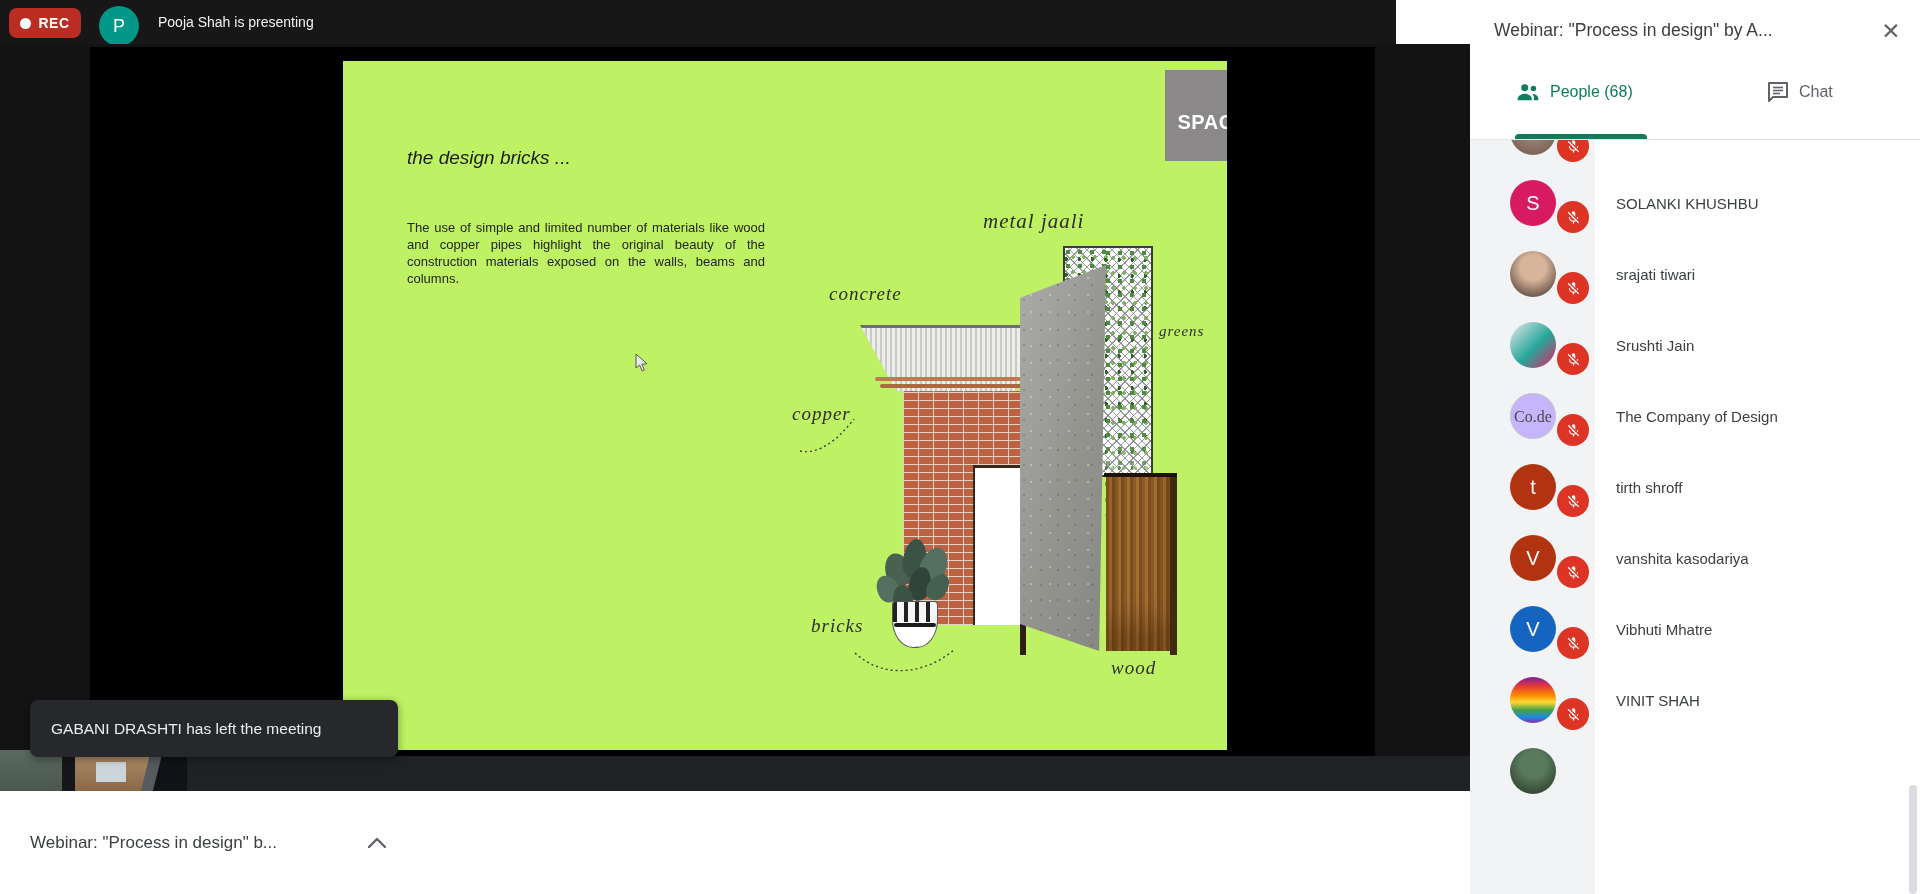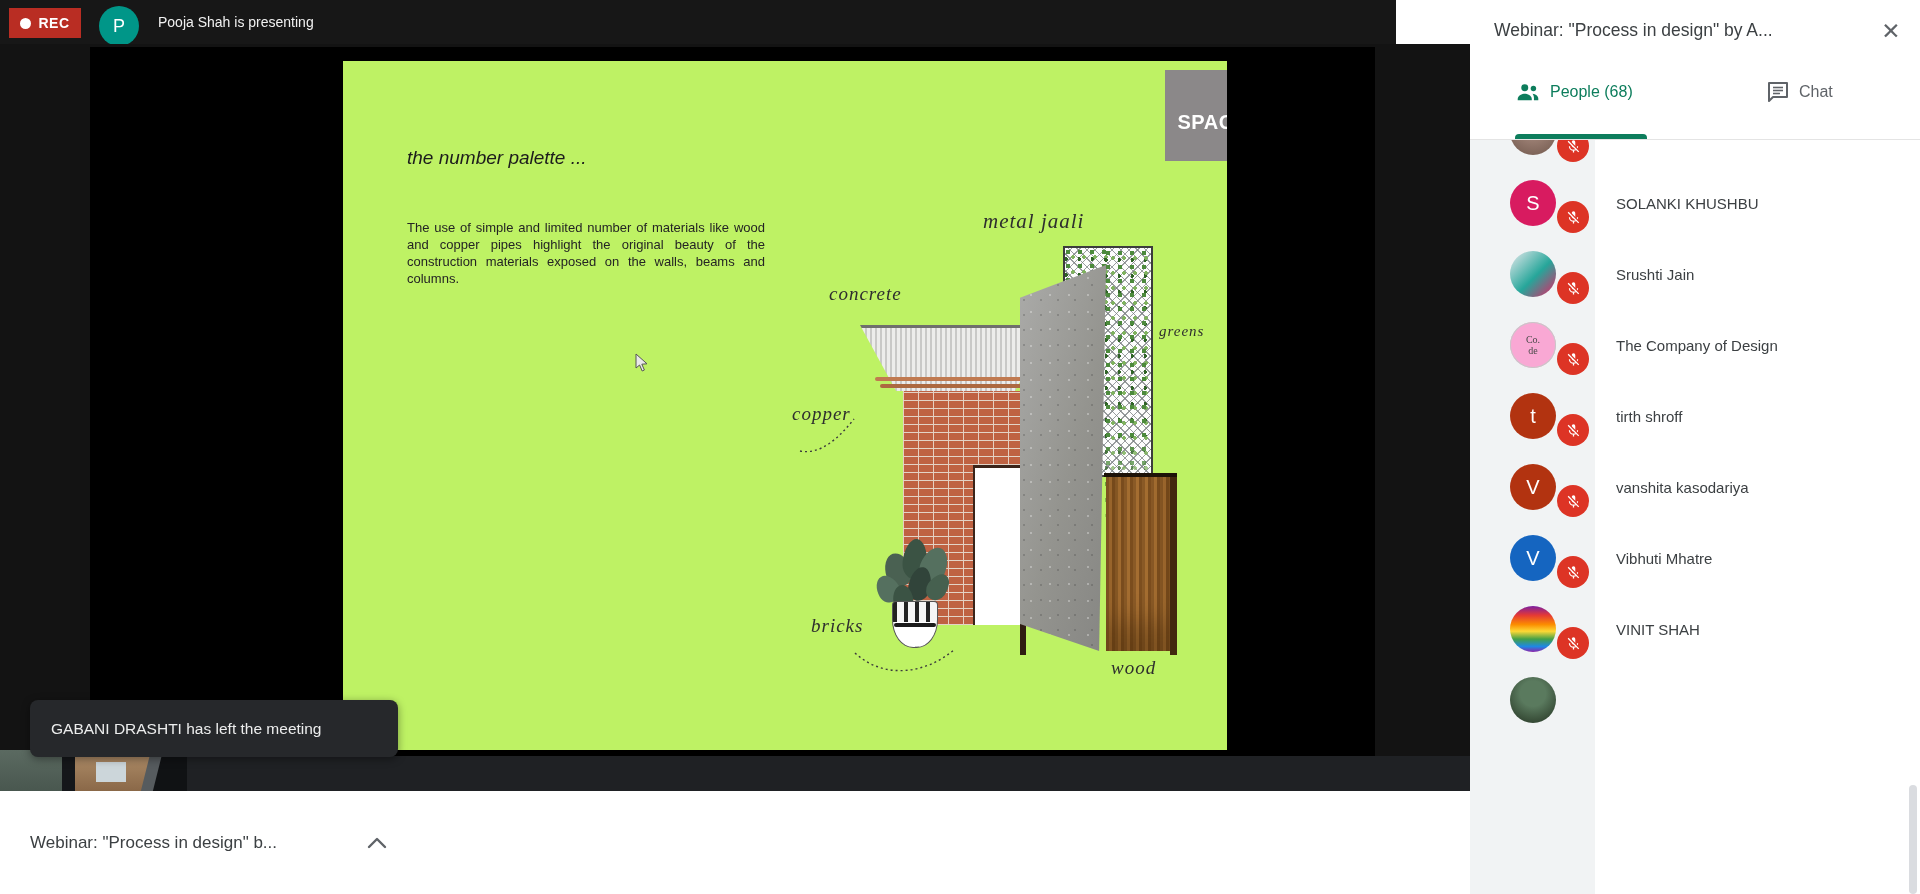--- a/index.html
+++ b/index.html
@@ -2,21 +2,21 @@
 <html><head>
 <meta charset="utf-8">
 <style>
   html,body{margin:0;padding:0;background:#fff;width:1920px;height:894px;overflow:hidden;
     font-family:"Liberation Sans", sans-serif;-webkit-font-smoothing:antialiased;}
   .abs{position:absolute;}
   #stagewrap{position:absolute;left:0;top:0;width:1920px;height:894px;}
 
   
   #topbar{left:0;top:0;width:1396px;height:44px;background:#171717;}
-  #rec{left:9px;top:8px;width:72px;height:30px;background:#b92d23;border-radius:0;
+  #rec{left:9px;top:8px;width:72px;height:30px;background:#b92d23;border-radius:8px;
        display:flex;align-items:center;justify-content:center;gap:7px;}
   #rec .dot{width:11px;height:11px;border-radius:50%;background:#fff;}
   #rec .lbl{color:#fff;font-weight:bold;font-size:14px;letter-spacing:.5px;}
   #p-avatar{left:99px;top:6px;width:40px;height:40px;border-radius:50%;background:#009688;
        color:#fff;font-size:18px;display:flex;align-items:center;justify-content:center;}
   #presenting-title{left:158px;top:0;height:44px;line-height:44px;color:#f1f1f1;font-size:14px;}
 
   
   #stage{left:0;top:44px;width:1470px;height:712px;background:#131313;}
   #video{left:90px;top:3px;width:1285px;height:709px;background:#000;}
@@ -102,22 +102,22 @@
   #tab-people{left:45px;color:#0d7d5c;justify-content:center;}
   #tab-chat{left:296px;color:#5f6368;}
   #tab-underline{left:45px;top:134px;width:132px;height:6px;background:#0d7d5c;border-radius:4px 4px 0 0;}
   #tab-divider{left:0;top:139px;width:450px;height:1px;background:#e4e4e4;}
   #gutter{left:0;top:140px;width:125px;height:754px;background:#f1f3f4;}
   #plist{left:0;top:140px;width:450px;height:754px;overflow:hidden;}
   #plist-inner{margin-top:-43px;}
   .prow{position:relative;height:71px;}
   .avatar{position:absolute;left:40px;top:12px;width:46px;height:46px;border-radius:50%;
       color:#fff;font-size:20px;display:flex;align-items:center;justify-content:center;}
-  .avatar.logo{background:#f9a8d4;box-shadow:inset 0 0 0 1px #c8c8c8;color:#4a4a4a;
-      font-family:"Liberation Serif", serif;font-size:10px;line-height:11px;flex-direction:column;}
+  .avatar.logo{background:#c4b5fd;box-shadow:inset 0 0 0 1px #c8c8c8;color:#4a4a4a;
+      font-family:"Liberation Serif", serif;font-size:16px;line-height:11px;}
   .mutebadge{position:absolute;left:87px;top:33px;width:32px;height:32px;border-radius:50%;
       background:#dd3425;display:flex;align-items:center;justify-content:center;}
   .pname{position:absolute;left:146px;top:0;height:71px;line-height:71px;font-size:15px;color:#3c4043;}
   #sb-scrollthumb{left:439px;top:785px;width:8px;height:109px;background:#dadce0;border-radius:4px;}
 </style>
 </head>
 <body>
 
 <div id="stagewrap">
 
@@ -132,21 +132,21 @@
     <div id="presenting-title" class="abs">Pooja Shah is presenting</div>
   </div>
 
   <div id="stage" class="abs">
     <div id="video" class="abs">
       <div id="slide" class="abs">
 
         <div id="space-logo" class="abs">
           <span>SPACE</span>
         </div>
-        <div id="slide-heading" class="abs">the number palette ...</div>
+        <div id="slide-heading" class="abs">the design bricks ...</div>
         <div id="slide-body" class="abs">The use of simple and limited number of materials like wood and copper pipes highlight the original beauty of the construction materials exposed on the walls, beams and columns.</div>
 
         <div id="mesh" class="abs"></div>
         <div id="vine-left" class="abs vine"></div>
         <div id="vine-right" class="abs vine"></div>
         <div id="canopy" class="abs"></div>
         <div id="pipe1" class="abs pipe"></div>
         <div id="pipe2" class="abs pipe"></div>
         <div id="bricks" class="abs"></div>
         <div id="doorway" class="abs"></div>
@@ -258,20 +258,33 @@
         <rect x="9.5" y="3" width="5" height="10.5" rx="2.5" fill="#fff"></rect>
         <path d="M6.3,11.5 a5.7,5.7 0 0 0 11.4,0" fill="none" stroke="#fff" stroke-width="1.8"></path>
         <line x1="12" y1="17.2" x2="12" y2="20.5" stroke="#fff" stroke-width="1.8"></line>
         <line x1="5" y1="3.6" x2="20" y2="18.6" stroke="#dd3425" stroke-width="3"></line>
         <line x1="4.4" y1="4.6" x2="19.4" y2="19.6" stroke="#fff" stroke-width="1.8"></line>
       </svg>
     </div>
     <div class="pname">SOLANKI KHUSHBU</div>
   </div>
 
+  <div class="prow">
+    <div class="avatar" style="background: radial-gradient(circle at 50% 36%, rgb(215, 180, 154) 0%, rgb(215, 180, 154) 34%, rgb(58, 42, 37) 100%);"></div>
+    <div class="mutebadge">
+      <svg width="17" height="17" viewBox="0 0 24 24">
+        <rect x="9.5" y="3" width="5" height="10.5" rx="2.5" fill="#fff"></rect>
+        <path d="M6.3,11.5 a5.7,5.7 0 0 0 11.4,0" fill="none" stroke="#fff" stroke-width="1.8"></path>
+        <line x1="12" y1="17.2" x2="12" y2="20.5" stroke="#fff" stroke-width="1.8"></line>
+        <line x1="5" y1="3.6" x2="20" y2="18.6" stroke="#dd3425" stroke-width="3"></line>
+        <line x1="4.4" y1="4.6" x2="19.4" y2="19.6" stroke="#fff" stroke-width="1.8"></line>
+      </svg>
+    </div>
+    <div class="pname">srajati tiwari</div>
+  </div>
 
   <div class="prow">
     <div class="avatar" style="background: linear-gradient(135deg, rgb(232, 234, 237), rgb(38, 166, 154) 55%, rgb(233, 30, 99));"></div>
     <div class="mutebadge">
       <svg width="17" height="17" viewBox="0 0 24 24">
         <rect x="9.5" y="3" width="5" height="10.5" rx="2.5" fill="#fff"></rect>
         <path d="M6.3,11.5 a5.7,5.7 0 0 0 11.4,0" fill="none" stroke="#fff" stroke-width="1.8"></path>
         <line x1="12" y1="17.2" x2="12" y2="20.5" stroke="#fff" stroke-width="1.8"></line>
         <line x1="5" y1="3.6" x2="20" y2="18.6" stroke="#dd3425" stroke-width="3"></line>
         <line x1="4.4" y1="4.6" x2="19.4" y2="19.6" stroke="#fff" stroke-width="1.8"></line>

